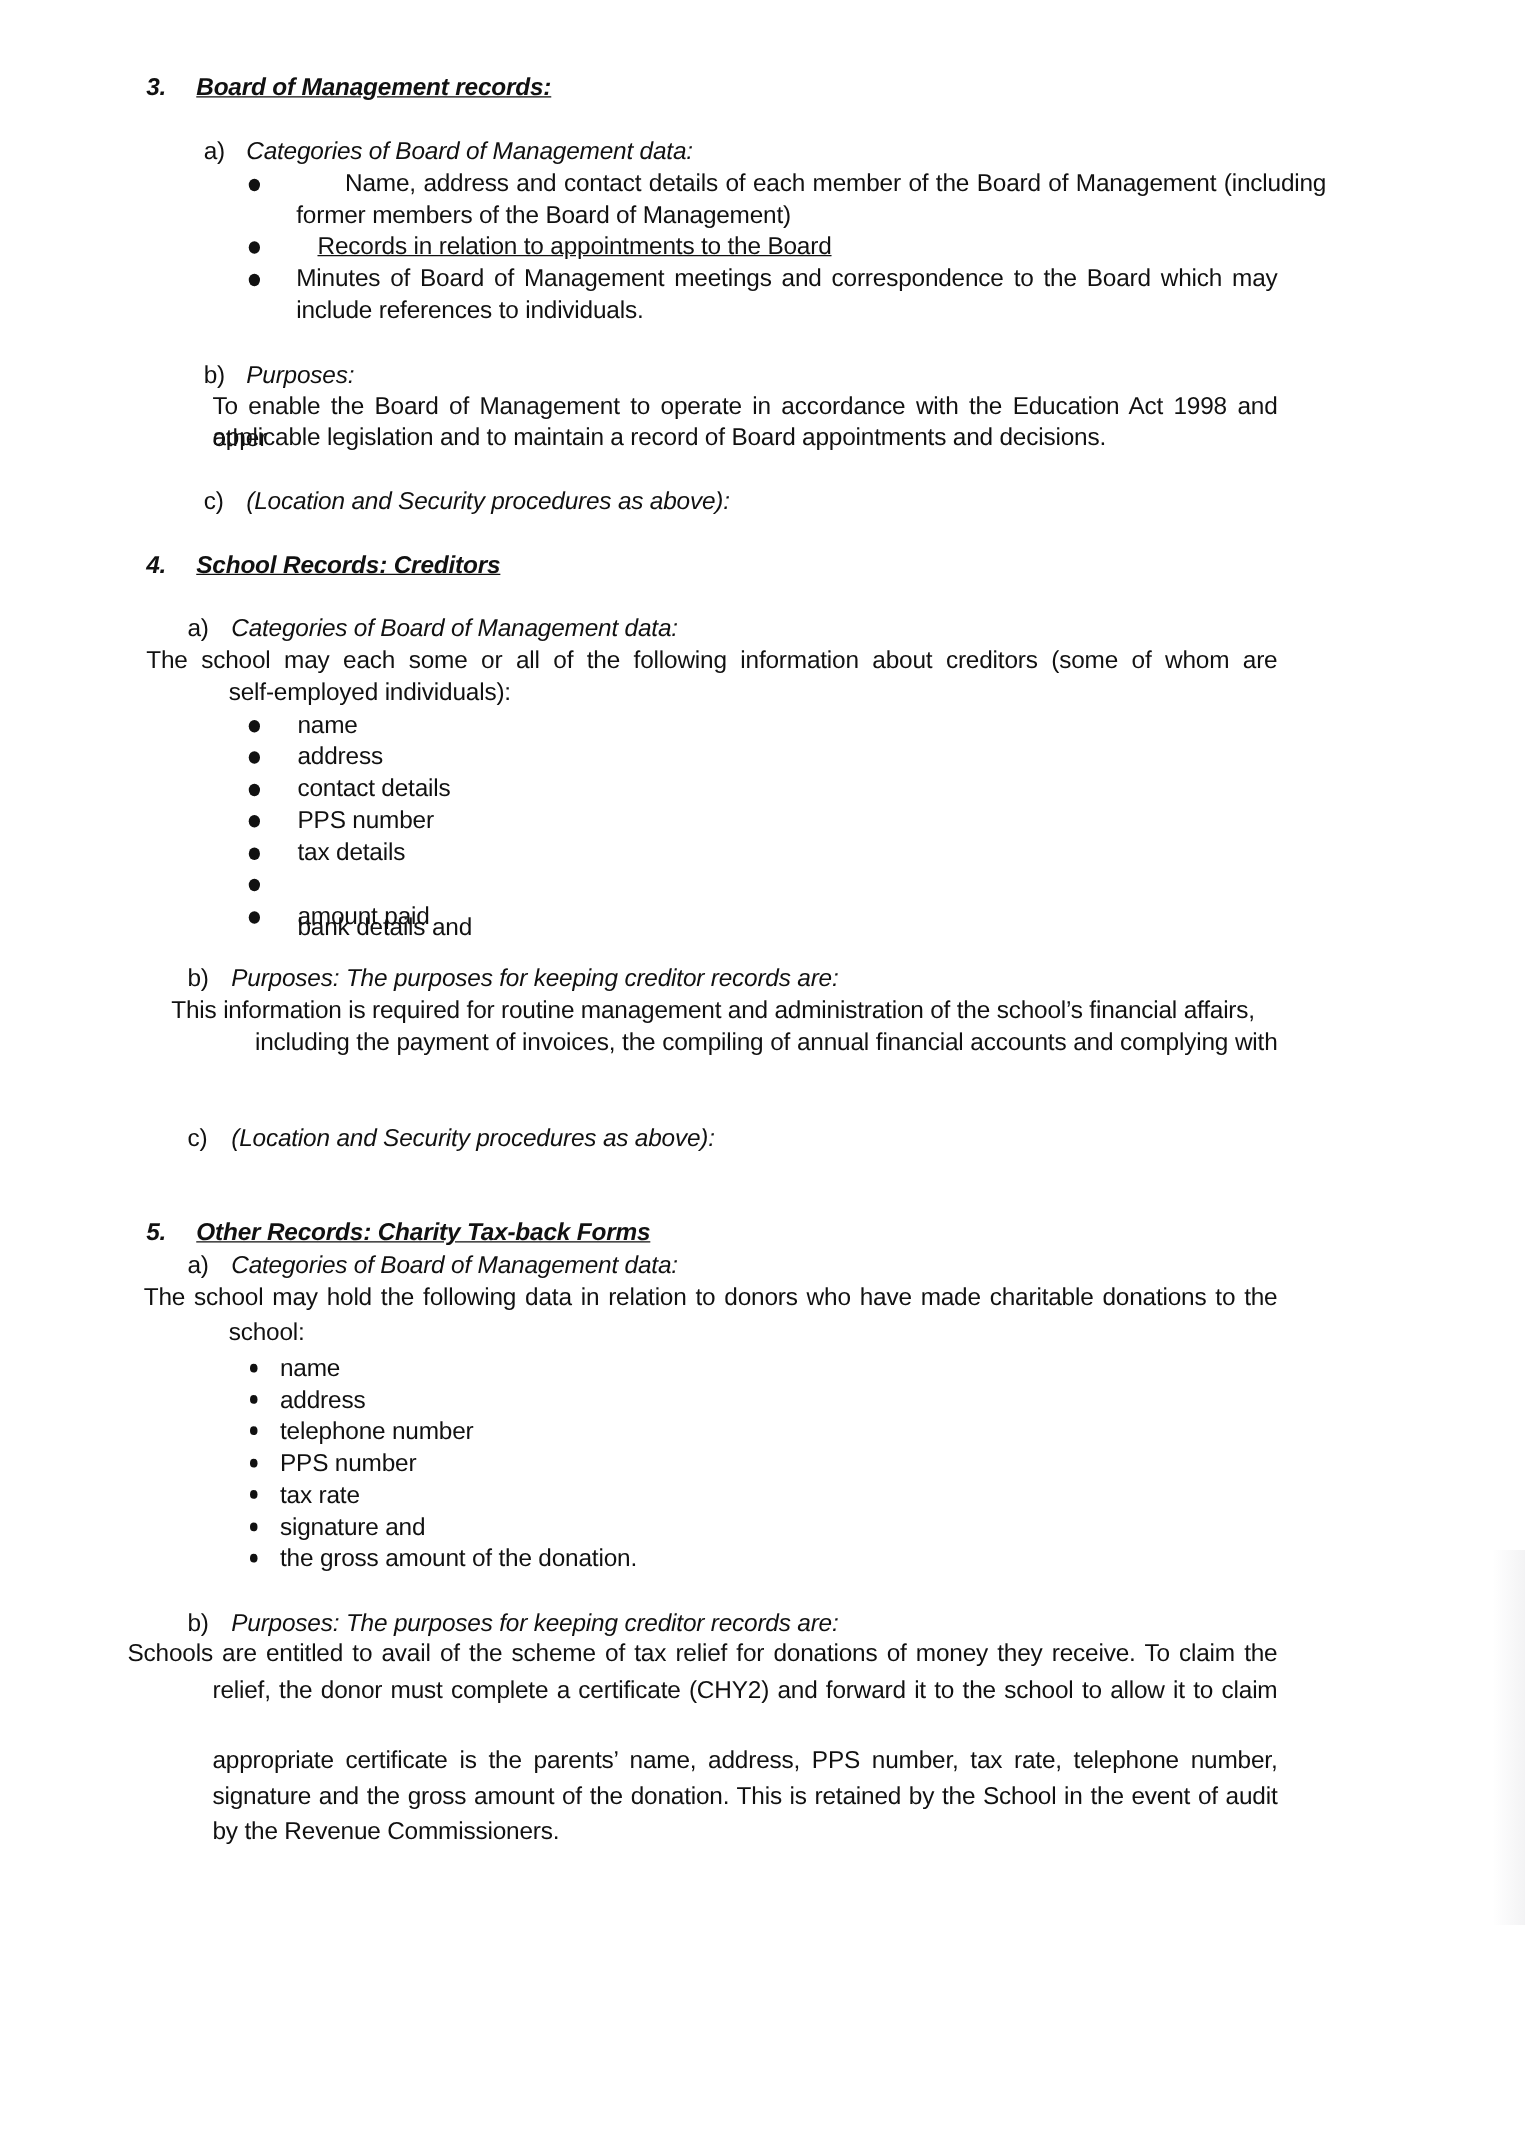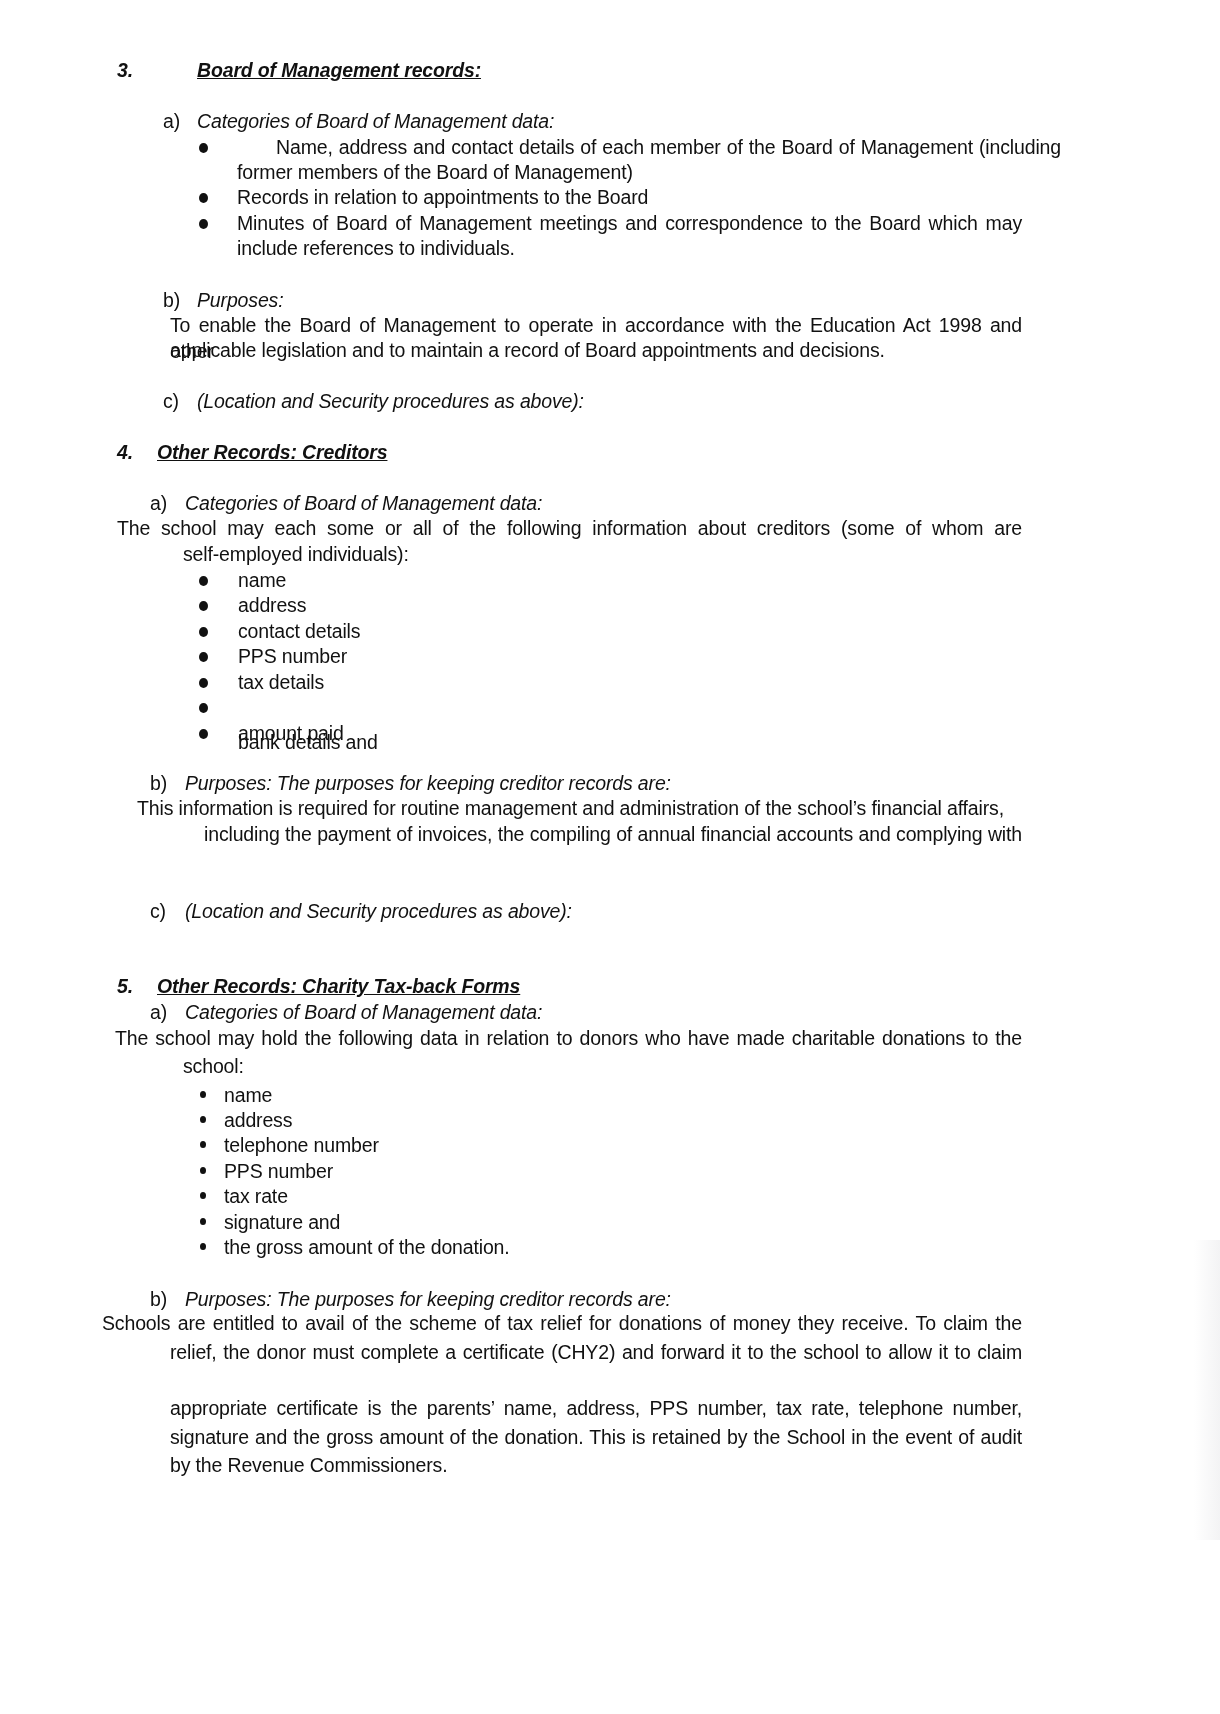--- a/index.html
+++ b/index.html
@@ -24,46 +24,46 @@
     position: absolute; right: 0; top: 1240px; width: 26px; height: 300px;
     background: linear-gradient(to right, rgba(255,255,255,0), rgba(238,238,240,0.7));
   }
 </style>
 </head>
 <body>
 
 <div class="page">
 
   <span class="ln hnum" style="left:117px;top:57px;">3.</span>
-  <span class="ln htitle" style="left:157px;top:57px;margin-left:40px;">Board of Management records:</span>
+  <span class="ln htitle" style="left:157px;top:57px;">Board of Management records:</span>
 
   <span class="ln" style="left:163px;top:108px;">a)</span>
   <span class="ln it" style="left:197px;top:108px;">Categories of Board of Management data:</span>
 
   <span class="bullet" style="left:199px;top:143px;"></span>
   <span class="ln just" style="left:237px;top:134px;width:785px;margin-left:39px;">Name, address and contact details of each member of the Board of Management (including</span>
   <span class="ln" style="left:237px;top:159px;">former members of the Board of Management)</span>
 
   <span class="bullet" style="left:199px;top:193px;"></span>
-  <span class="ln" style="left:237px;top:184px;">Records in relation to appointments to the Board</span>
+  <span class="ln" style="left:254px;top:184px;text-decoration:underline;">Records in relation to appointments to the Board</span>
 
   <span class="bullet" style="left:199px;top:219px;"></span>
   <span class="ln just" style="left:237px;top:210px;width:785px;">Minutes of Board of Management meetings and correspondence to the Board which may</span>
   <span class="ln" style="left:237px;top:235px;">include references to individuals.</span>
 
   <span class="ln" style="left:163px;top:287px;">b)</span>
   <span class="ln it" style="left:197px;top:287px;">Purposes:</span>
   <span class="ln just" style="left:170px;top:312px;width:852px;">To enable the Board of Management to operate in accordance with the Education Act 1998 and other</span>
   <span class="ln" style="left:170px;top:337px;">applicable legislation and to maintain a record of Board appointments and decisions.</span>
 
   <span class="ln" style="left:163px;top:388px;">c)</span>
   <span class="ln it" style="left:197px;top:388px;">(Location and Security procedures as above):</span>
 
   <span class="ln hnum" style="left:117px;top:439px;">4.</span>
-  <span class="ln htitle" style="left:157px;top:439px;">Other Records: Creditors</span>
+  <span class="ln htitle" style="left:157px;top:439px;">School Records: Creditors</span>
 
   <span class="ln" style="left:150px;top:490px;">a)</span>
   <span class="ln it" style="left:185px;top:490px;">Categories of Board of Management data:</span>
   <span class="ln just" style="left:117px;top:515px;width:905px;">The school may each some or all of the following information about creditors (some of whom are</span>
   <span class="ln" style="left:183px;top:541px;">self-employed individuals):</span>
 
   <span class="bullet" style="left:199px;top:576px;"></span>
   <span class="ln" style="left:238px;top:567px;">name</span>
   <span class="bullet" style="left:199px;top:601px;"></span>
   <span class="ln" style="left:238px;top:592px;">address</span>

